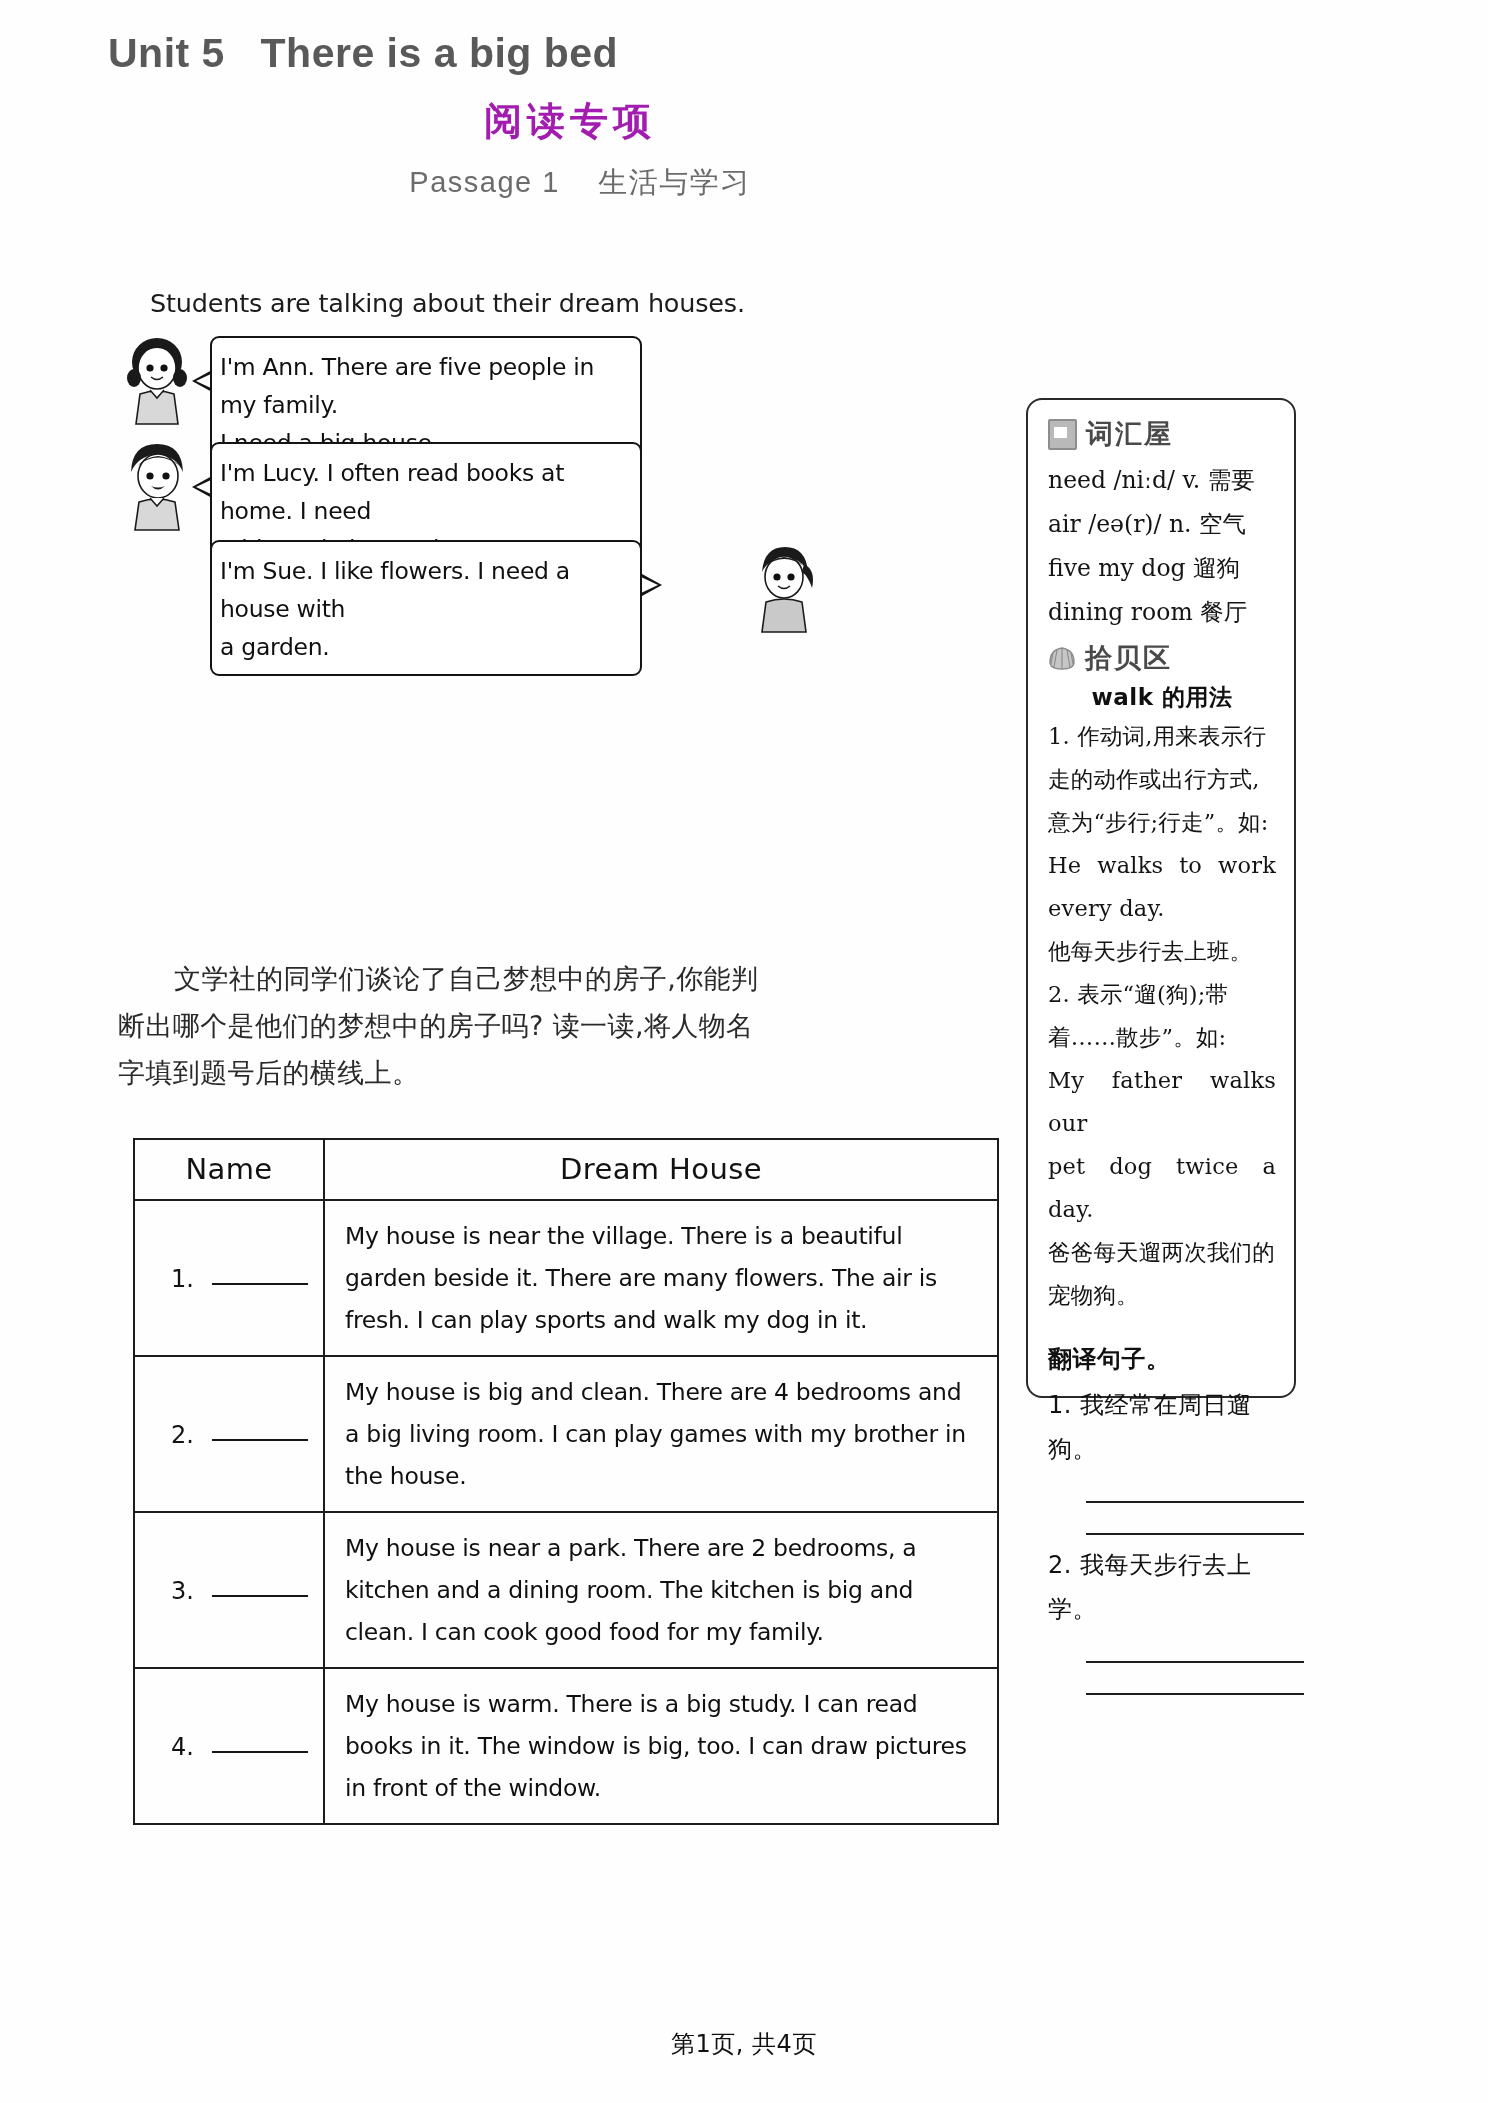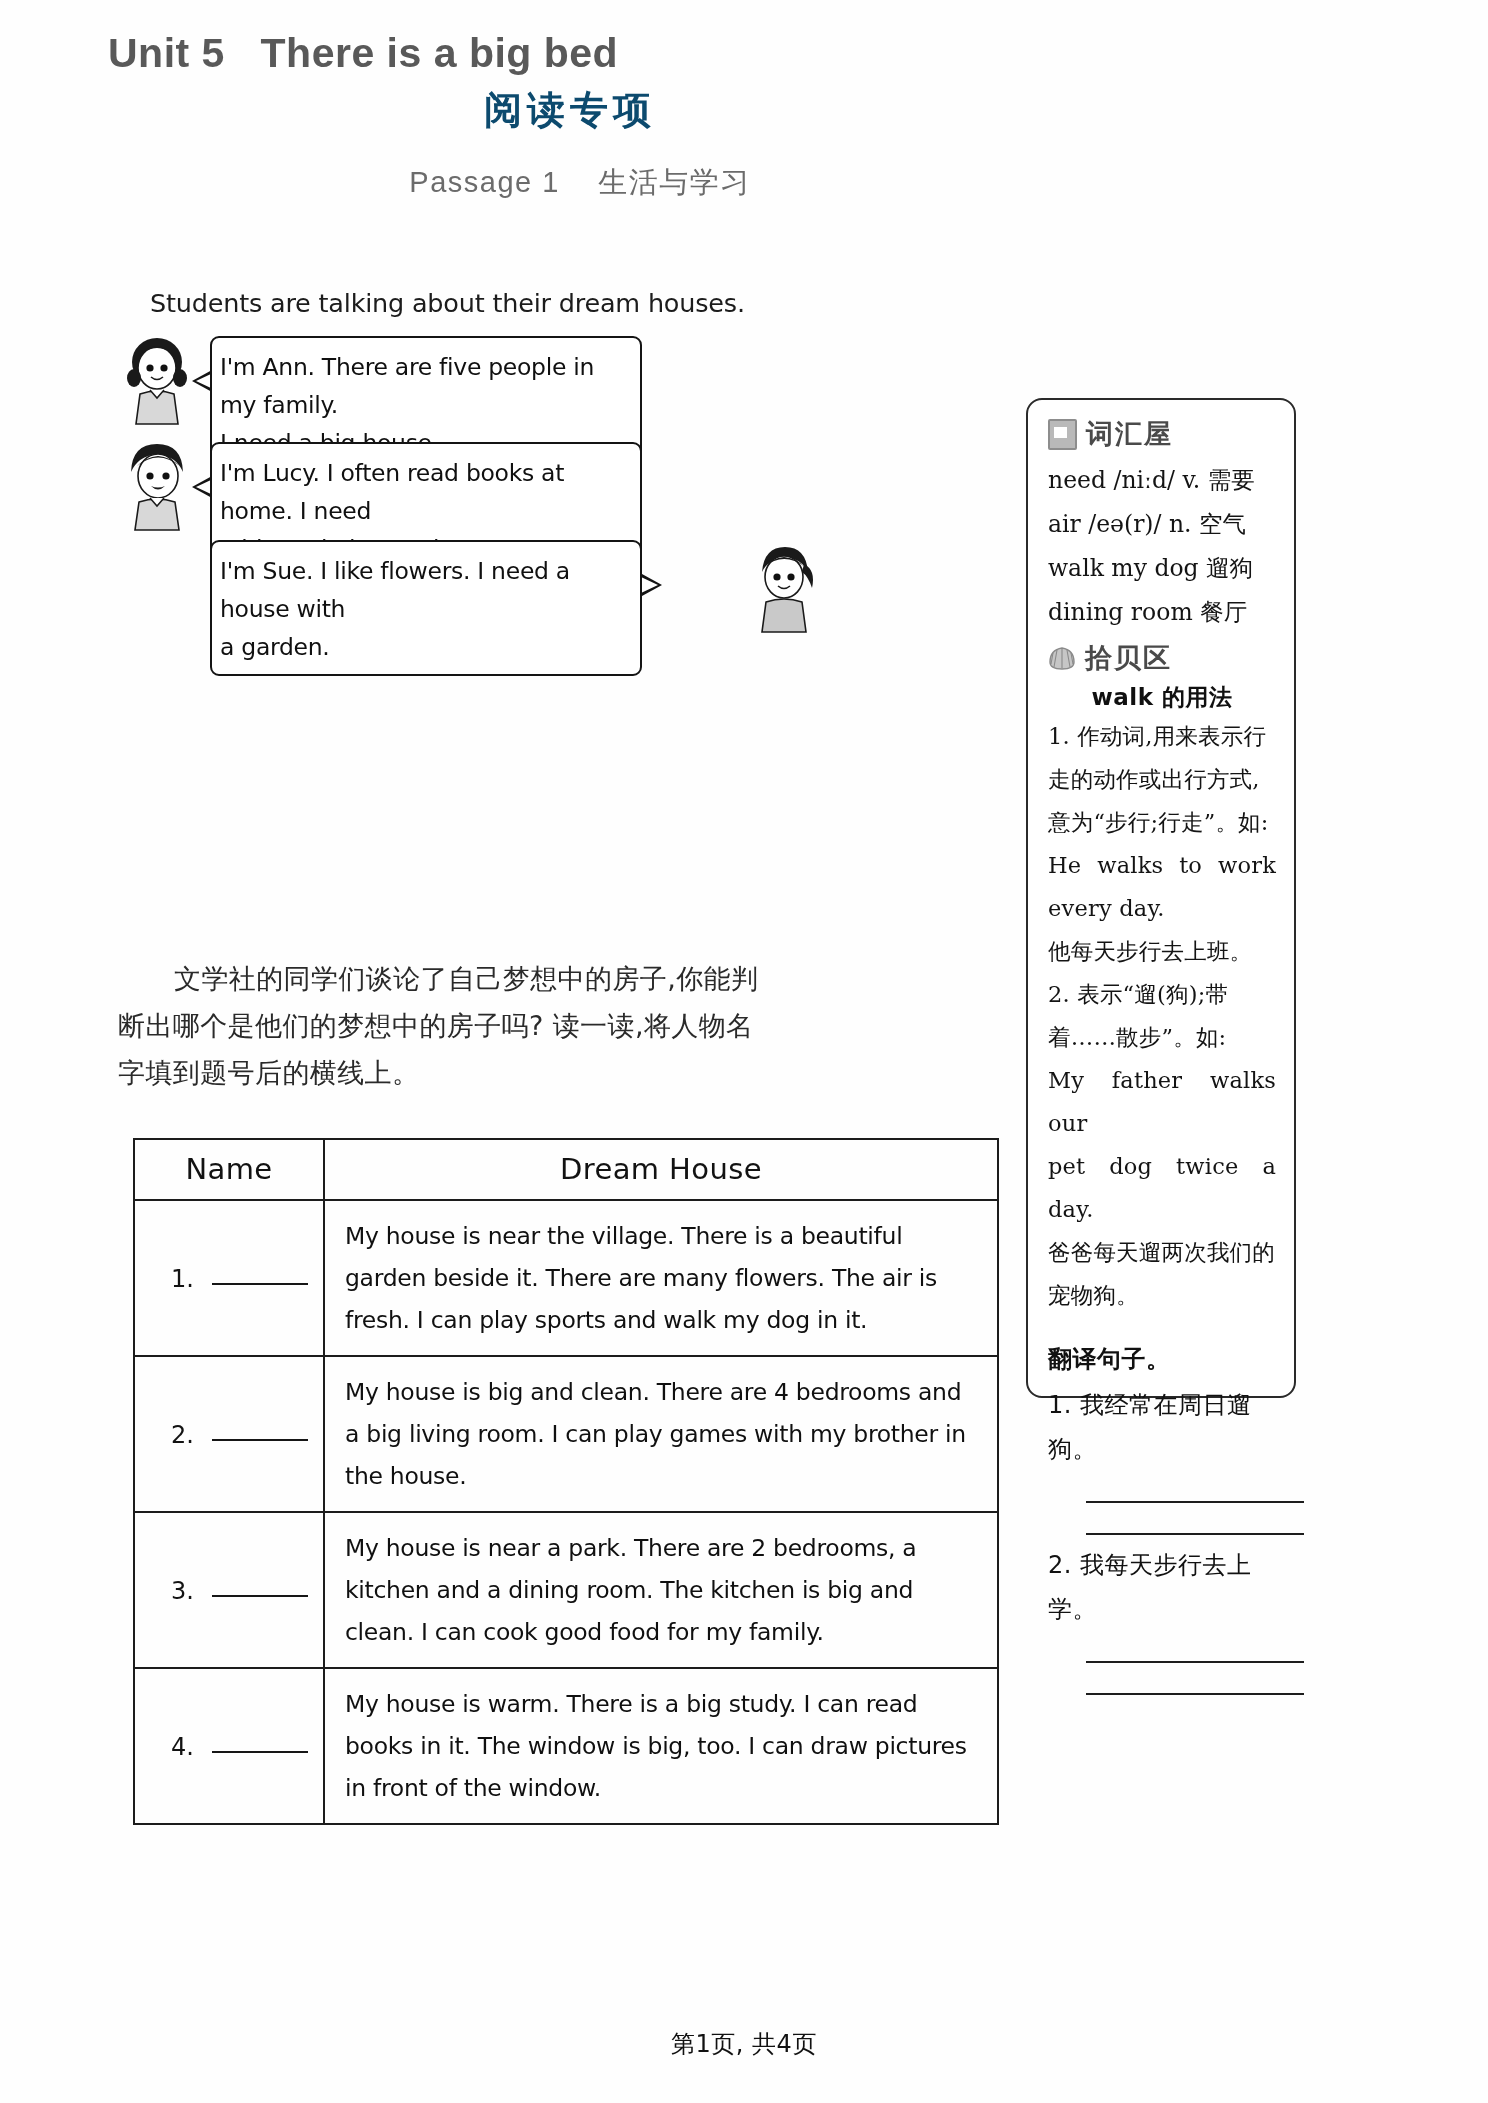--- a/index.html
+++ b/index.html
@@ -28,26 +28,26 @@
     top: 30px;
     font-size: 41px;
     font-weight: bold;
     color: #595959;
     letter-spacing: 0.5px;
     white-space: pre;
   }
   .section-title {
     position: absolute;
     left: 0;
-    top: 85px;
+    top: 96px;
     width: 1140px;
     text-align: center;
     font-size: 38px;
     font-weight: bold;
-    color: #0c4a6e;
+    color: #a21caf;
     letter-spacing: 5px;
     font-family: "DejaVu Sans", sans-serif;
   }
   .passage-line {
     position: absolute;
     left: 0;
     top: 163px;
     width: 1160px;
     text-align: center;
     font-size: 29px;
@@ -425,21 +425,21 @@
   <div class="sidebar">
 
     <div class="box-heading">
       <span class="icon-book"></span>
       <span>词汇屋</span>
     </div>
 
     <div class="vocab-list">
       <div>need /niːd/ v. 需要</div>
       <div>air /eə(r)/ n. 空气</div>
-      <div>walk my dog 遛狗</div>
+      <div>five my dog 遛狗</div>
       <div>dining room 餐厅</div>
     </div>
 
     <div class="box-heading" style="margin-top:6px;">
       <svg class="icon-shell" viewBox="0 0 28 25">
         <path d="M14 2 Q26 4 26 16 Q26 23 14 23 Q2 23 2 16 Q2 4 14 2 Z" fill="#c6c6c6" stroke="#8a8a8a" stroke-width="1.4"></path>
         <path d="M14 3 L14 22 M9 4 L6 21 M19 4 L22 21 M5 7 L3 18 M23 7 L25 18" stroke="#8a8a8a" stroke-width="1.1" fill="none"></path>
       </svg>
       <span>拾贝区</span>
     </div>

